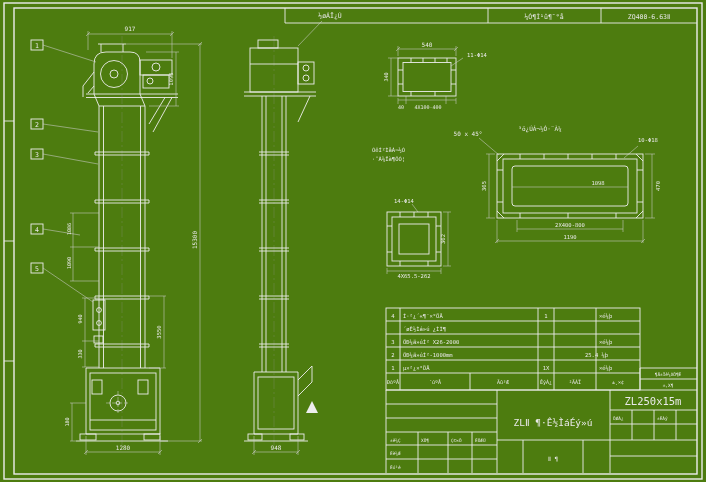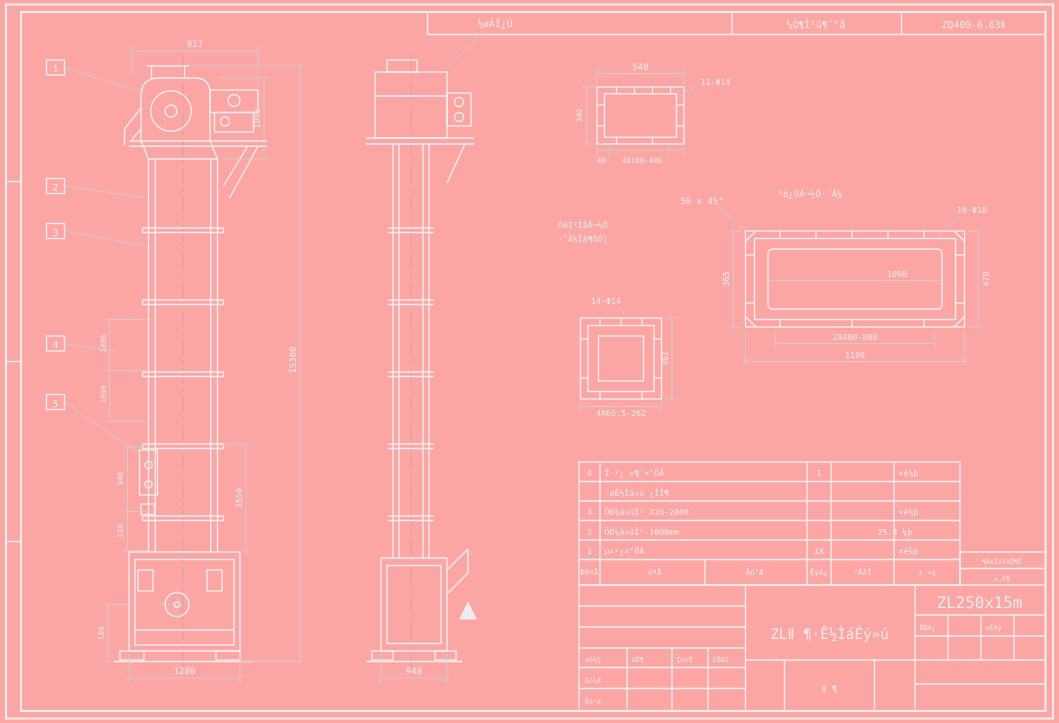--- a/index.html
+++ b/index.html
@@ -1,16 +1,16 @@
 <!DOCTYPE html>
 <html><head>
 <meta charset="utf-8">
 <style>
   html,body{margin:0;padding:0;background:#000;}
-  .stage{position:relative;width:706px;height:482px;background:#fca5a5;overflow:hidden;}
+  .stage{position:relative;width:706px;height:482px;background:#4d7c0f;overflow:hidden;}
   svg{display:block;}
   .s  {stroke:#ededed;stroke-width:.9;fill:none;}
   .sb {stroke:#ededed;stroke-width:1.4;fill:none;}
   .sd {stroke:#cfcfcf;stroke-width:.55;fill:none;}
   .cl {stroke:#9a9a9a;stroke-width:.5;fill:none;stroke-dasharray:11 3 2 3;opacity:.5;}
   .dash{stroke:#cfcfcf;stroke-width:.55;fill:none;stroke-dasharray:4 2;}
   .fw {fill:#ededed;stroke:none;}
   text{font-family:"DejaVu Sans Mono","Liberation Mono",monospace;fill:#e9e9e9;}
   .t10{font-size:10.5px;} .t9{font-size:9.5px;} .t65{font-size:6.5px;}
   .t6{font-size:6px;} .t55{font-size:5.5px;} .t5{font-size:5px;} .t45{font-size:4.4px;}

